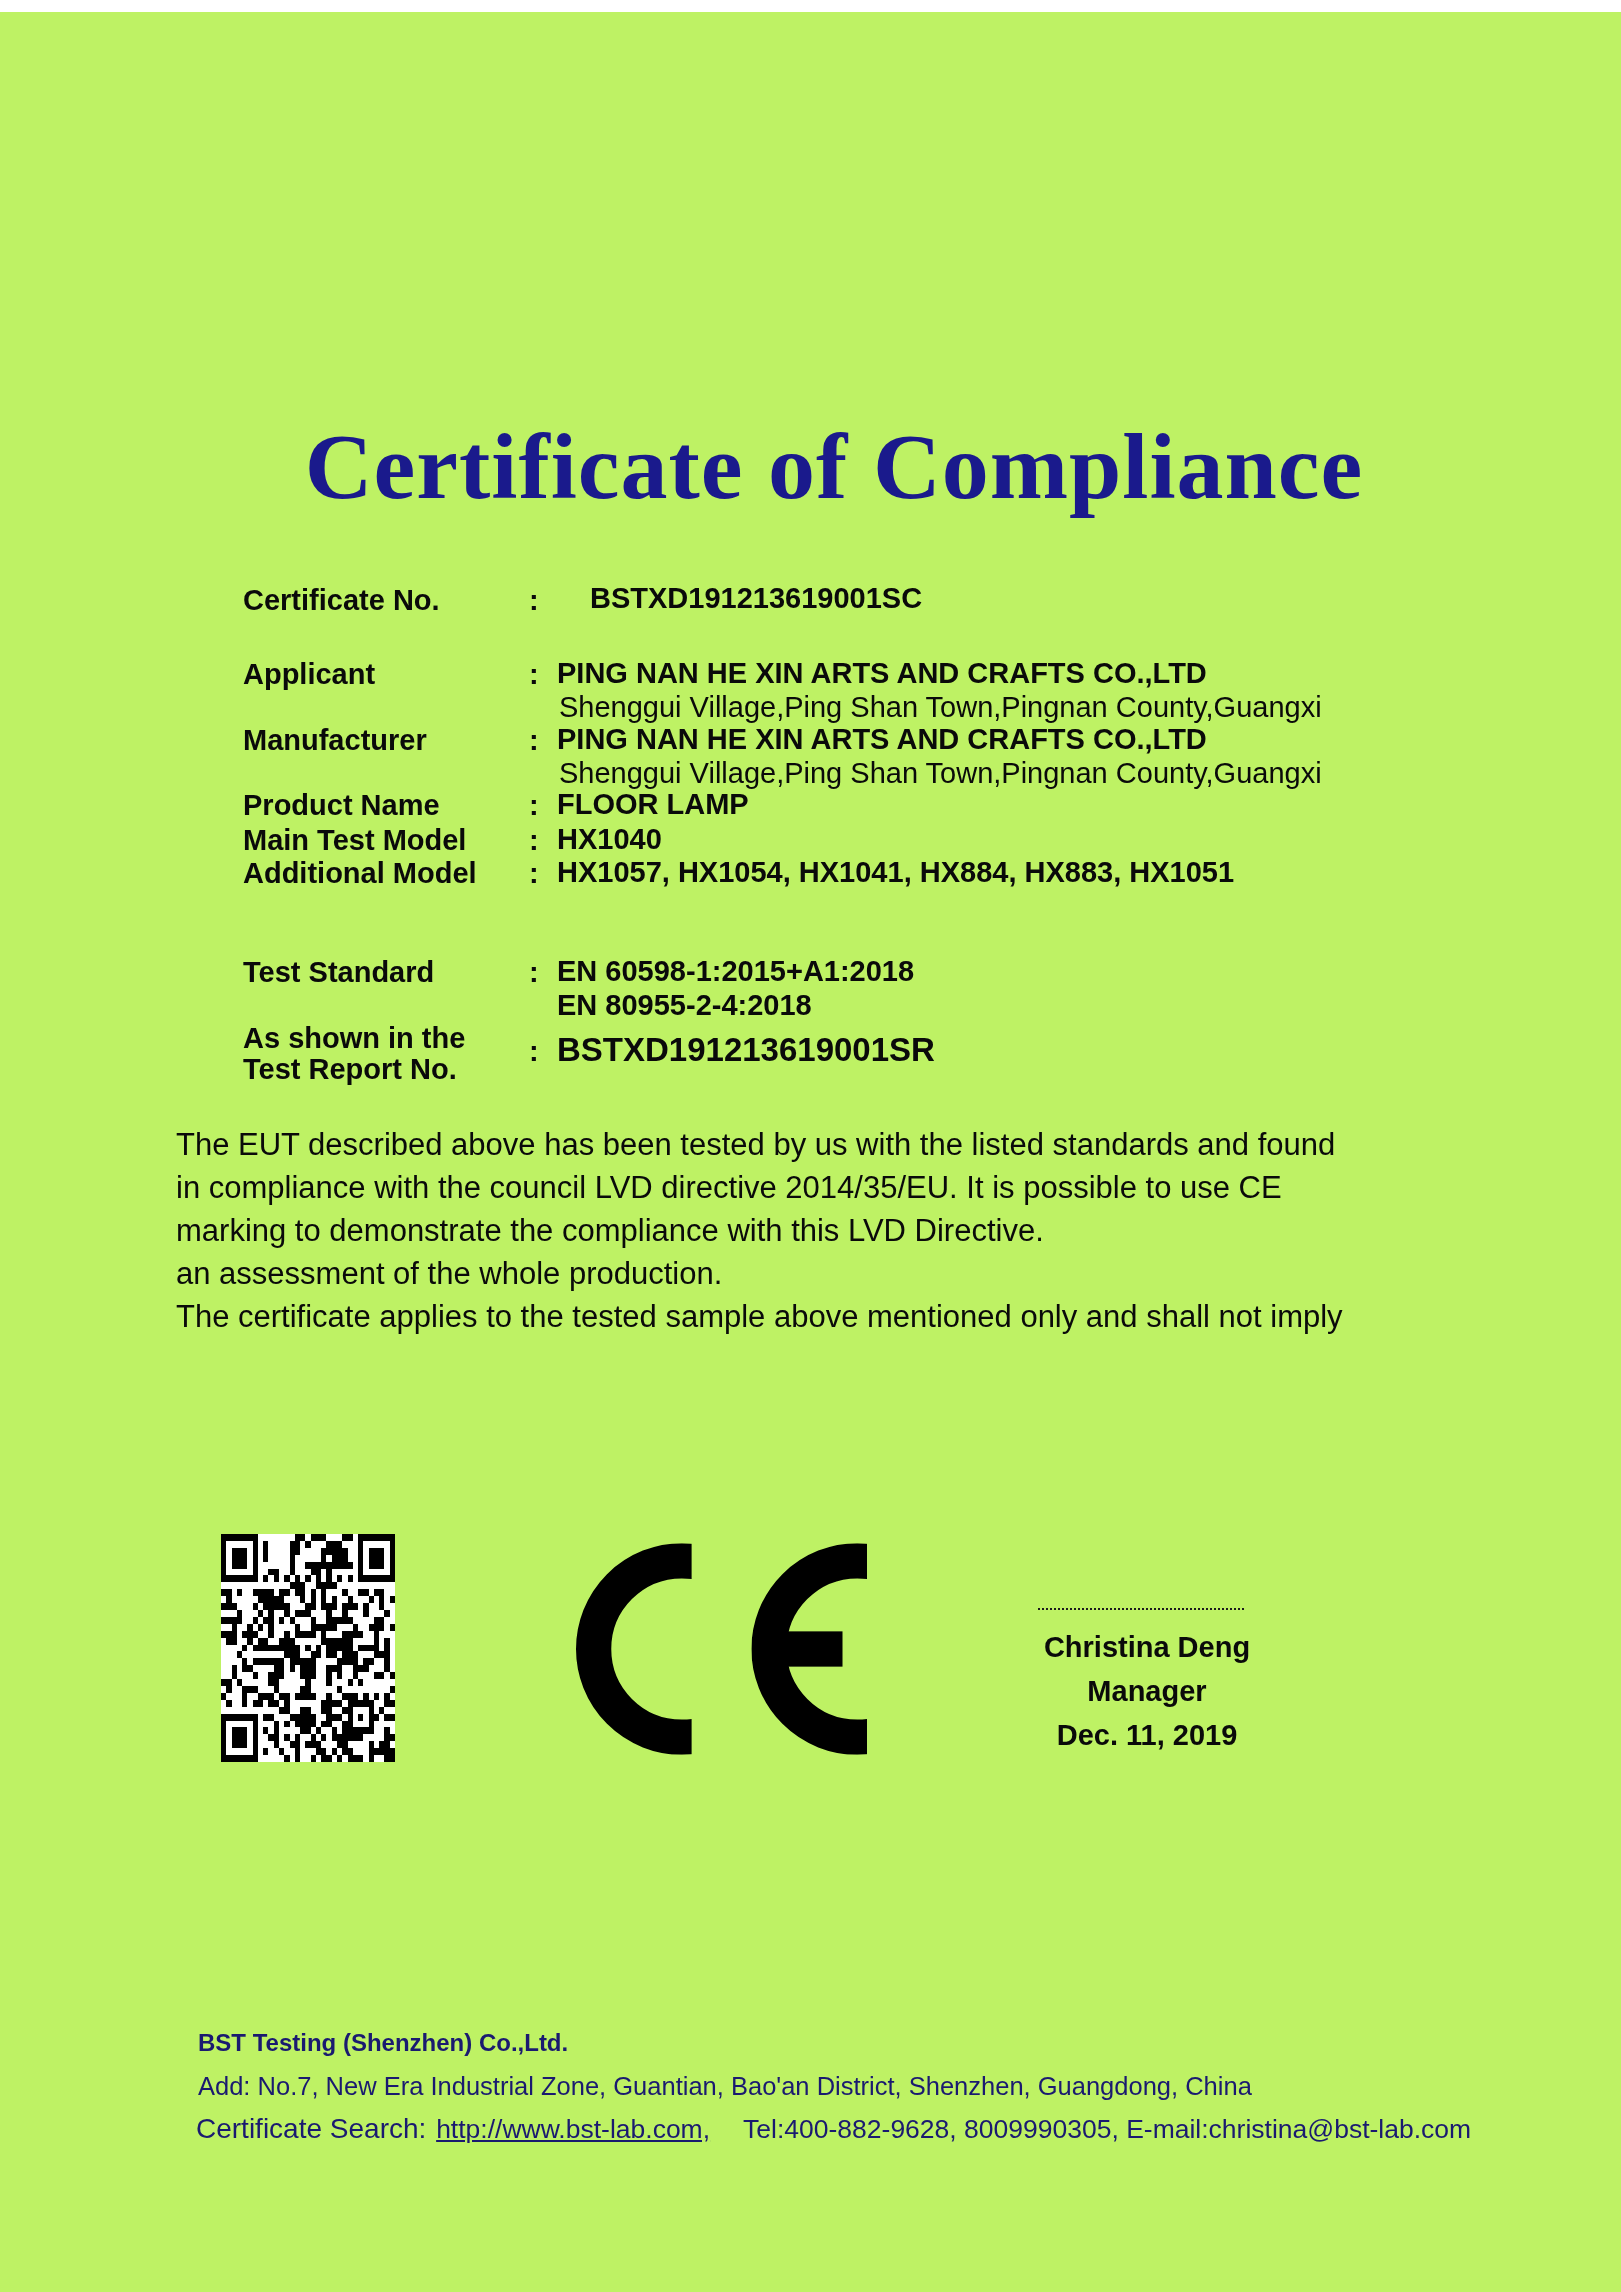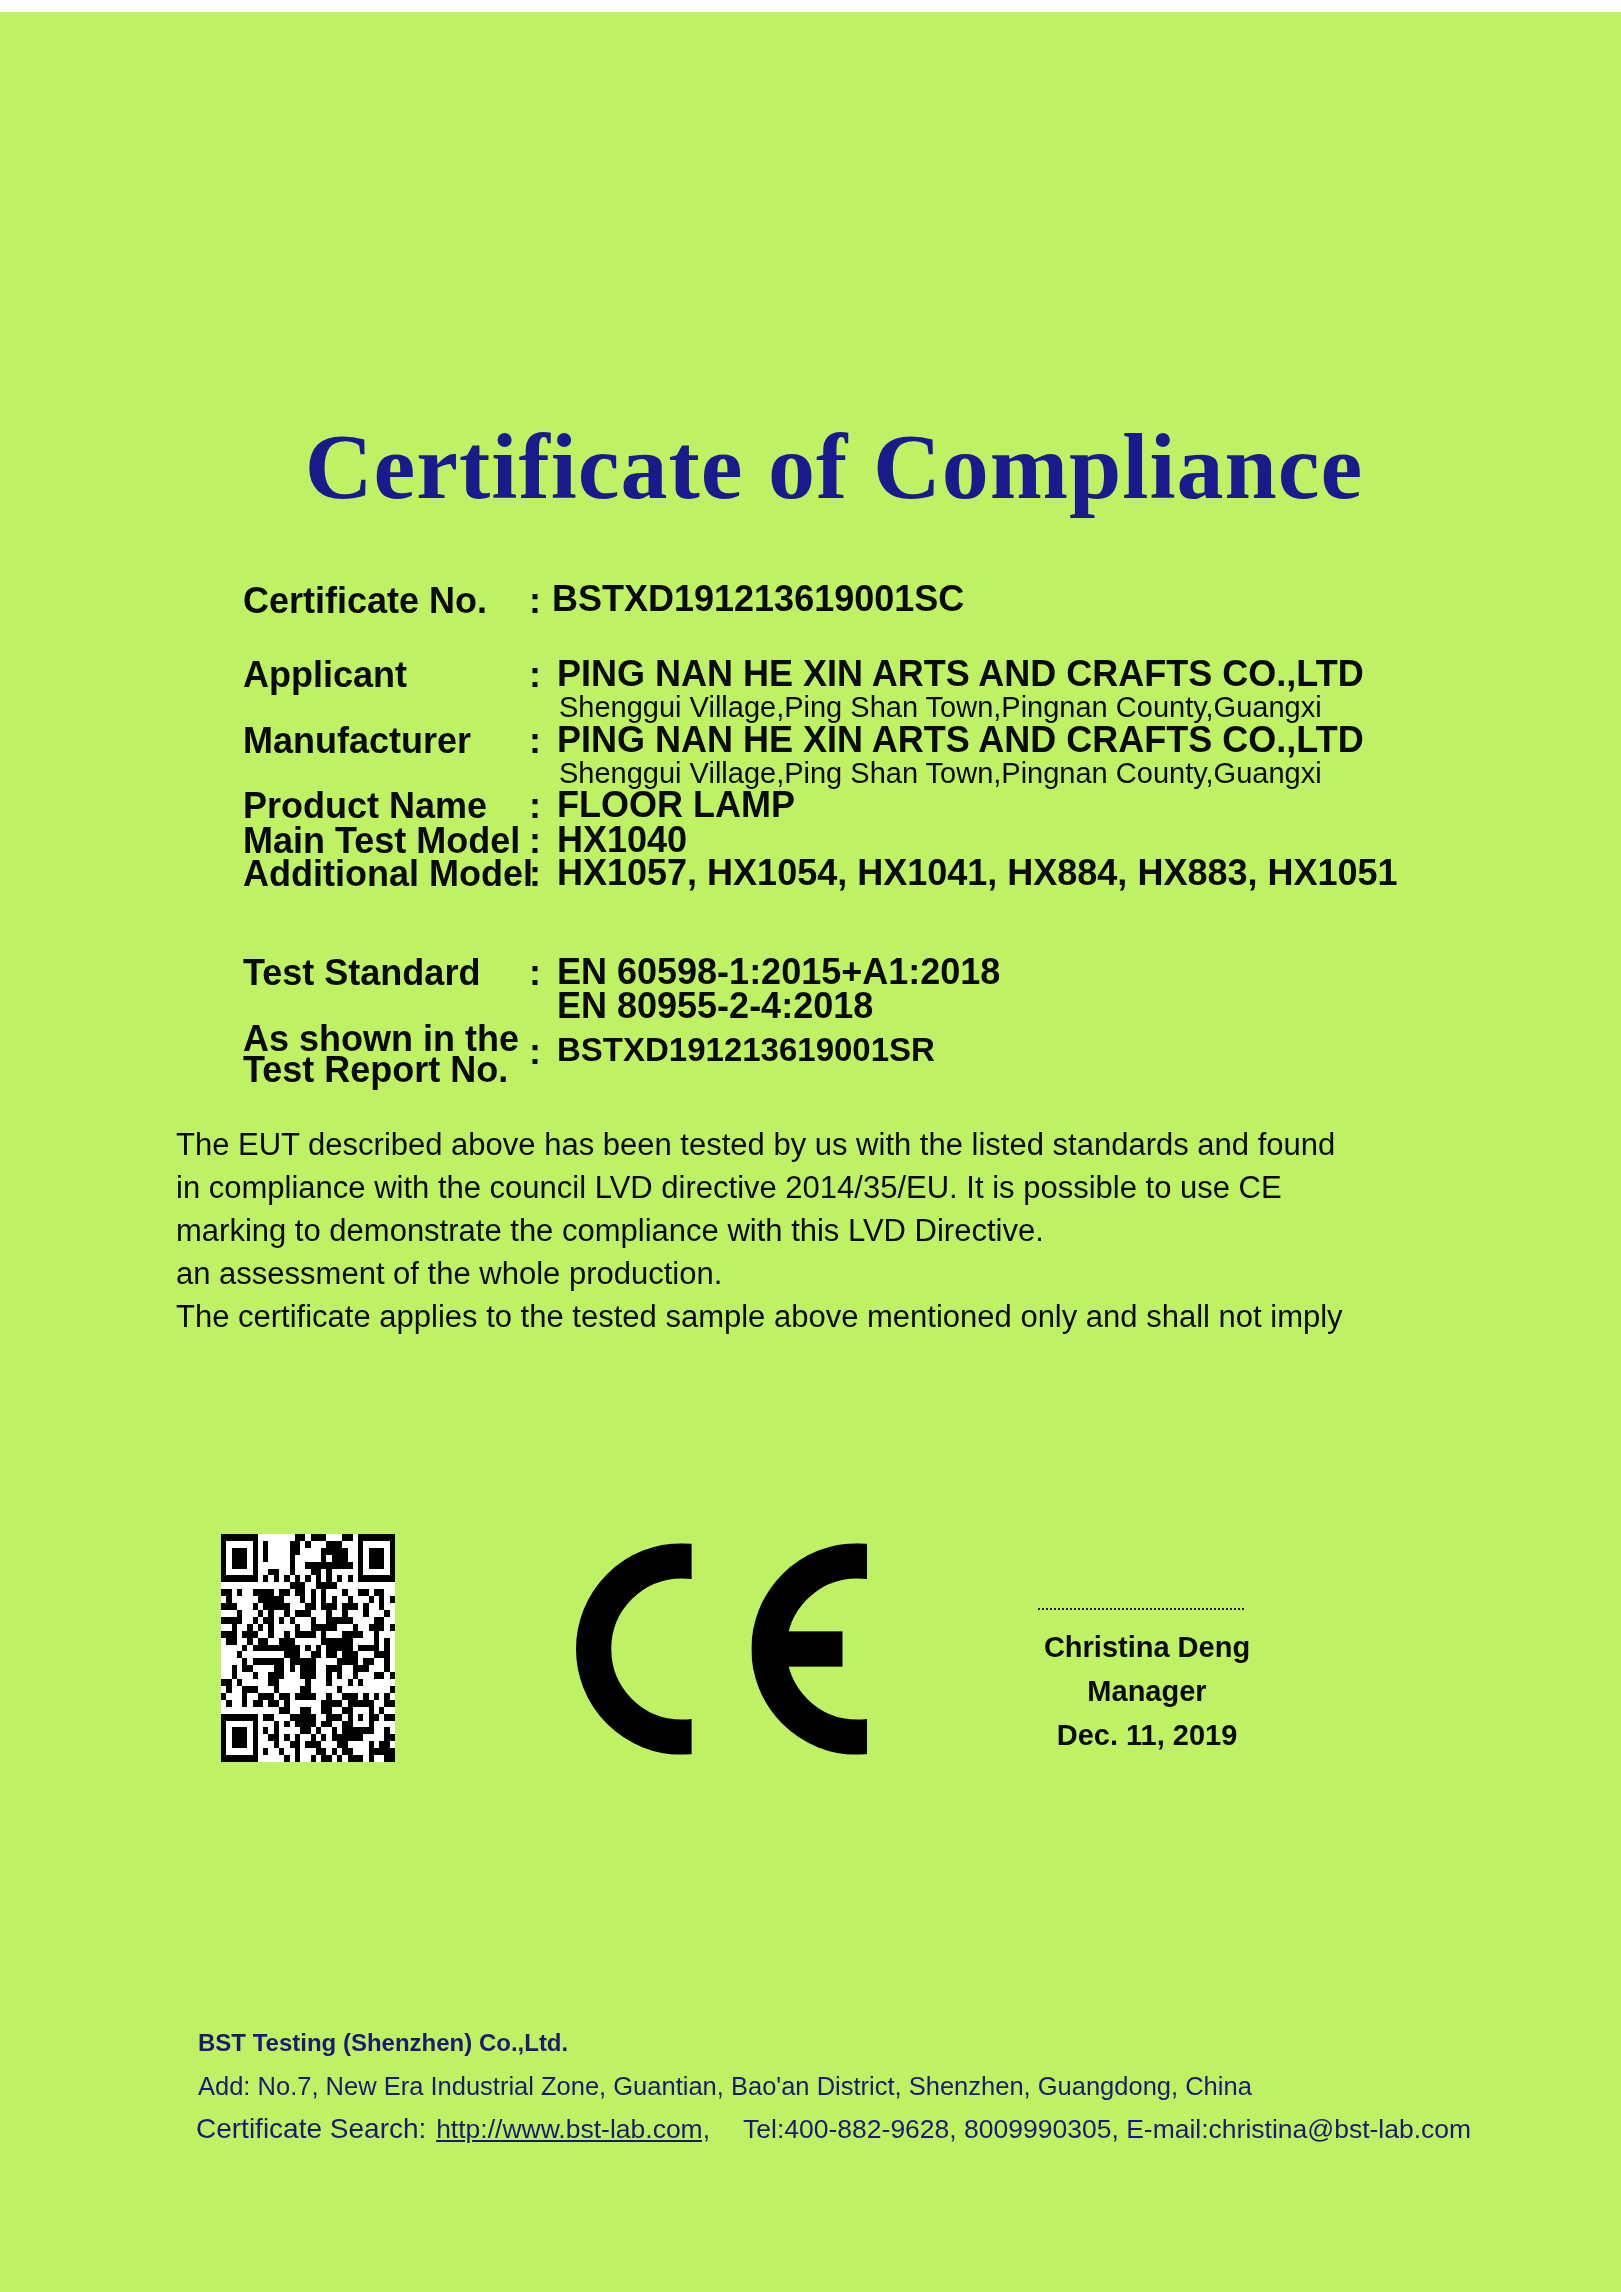--- a/index.html
+++ b/index.html
@@ -17,21 +17,21 @@
   .title {
     left:47px; top:391px; width:1574px; height:129px;
     text-align:center;
     font-family:"Liberation Serif", serif;
     font-weight:bold;
     font-size:94px; line-height:127px;
     color:#1a1a8c;
     letter-spacing:1px;
   }
 
-  .lbl, .cln, .val { font-weight:bold; font-size:36px; line-height:33px; color:#0a0a0a; }
+  .lbl, .cln, .val { font-weight:bold; font-size:29px; line-height:33px; color:#0a0a0a; }
   .adr { font-size:29px; line-height:33px; color:#0a0a0a; }
   .val-big { font-weight:bold; font-size:33px; line-height:37px; color:#0a0a0a; }
 
   .para { position:absolute; left:176px; top:1111px; width:1284px;
           font-size:31px; line-height:43px; color:#0a0a0a; }
   .para div { white-space:nowrap; }
 
   .qr { position:absolute; left:221px; top:1522px; width:174px; height:228px; }
   .qr svg { width:100%; height:100%; display:block; }
 
@@ -53,21 +53,21 @@
 </style>
 </head>
 <body>
 
 <div class="page">
 
   <div class="t title">Certificate of Compliance</div>
 
   <span class="t lbl" style="left:243px;top:572px">Certificate No.</span>
   <span class="t cln" style="left:529px;top:572px">:</span>
-  <span class="t val" style="left:552px;top:570px">BSTXD191213619001SC</span>
+  <span class="t val" style="left:590px;top:570px">BSTXD191213619001SC</span>
 
   <span class="t lbl" style="left:243px;top:646px">Applicant</span>
   <span class="t cln" style="left:529px;top:646px">:</span>
   <span class="t val" style="left:557px;top:645px">PING NAN HE XIN ARTS AND CRAFTS CO.,LTD</span>
   <span class="t adr" style="left:559px;top:679px">Shenggui Village,Ping Shan Town,Pingnan County,Guangxi</span>
 
   <span class="t lbl" style="left:243px;top:712px">Manufacturer</span>
   <span class="t cln" style="left:529px;top:712px">:</span>
   <span class="t val" style="left:557px;top:711px">PING NAN HE XIN ARTS AND CRAFTS CO.,LTD</span>
   <span class="t adr" style="left:559px;top:745px">Shenggui Village,Ping Shan Town,Pingnan County,Guangxi</span>

